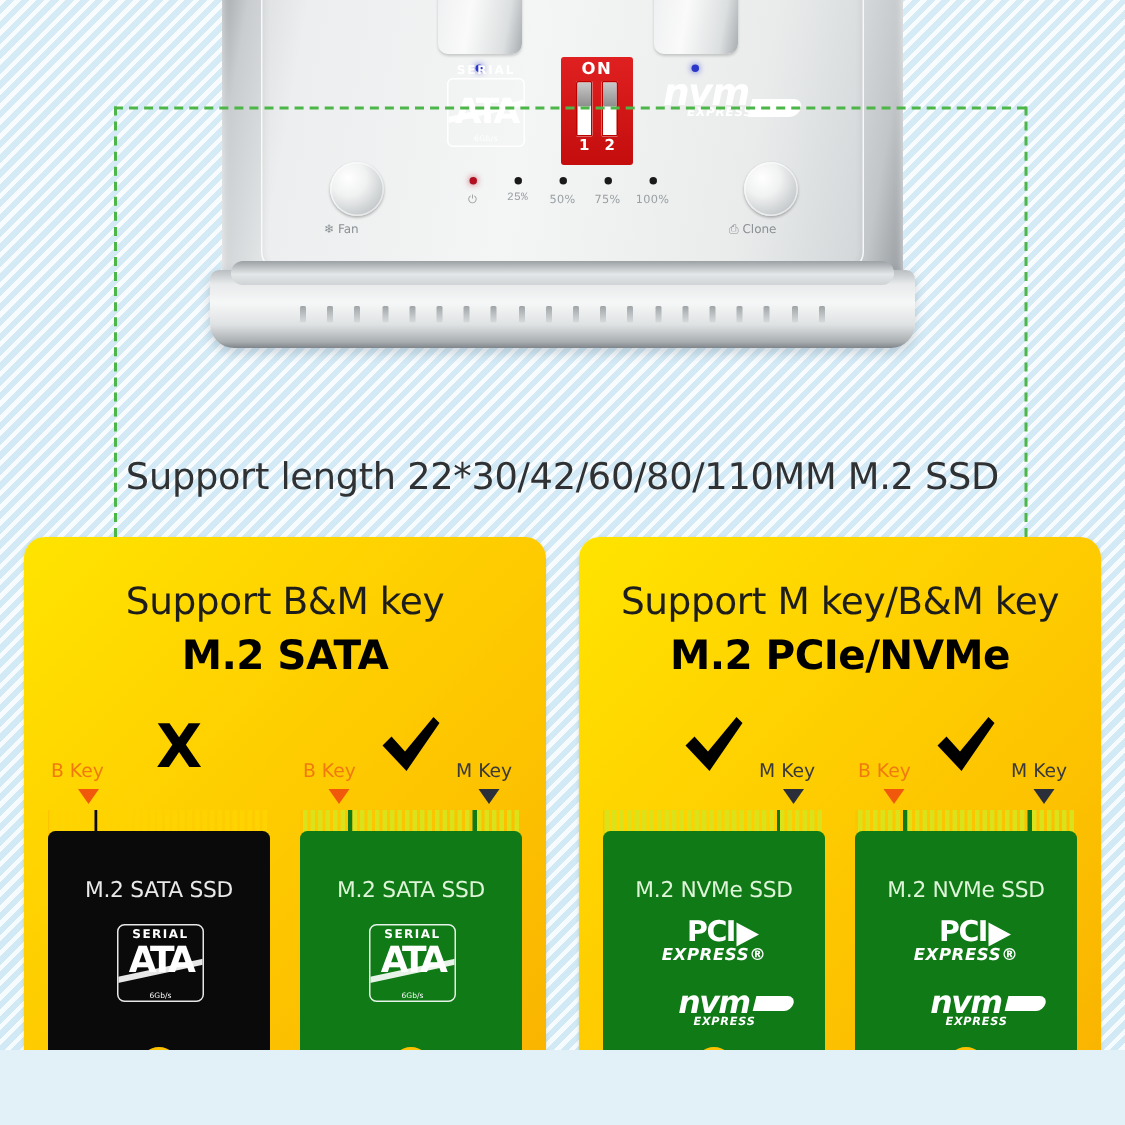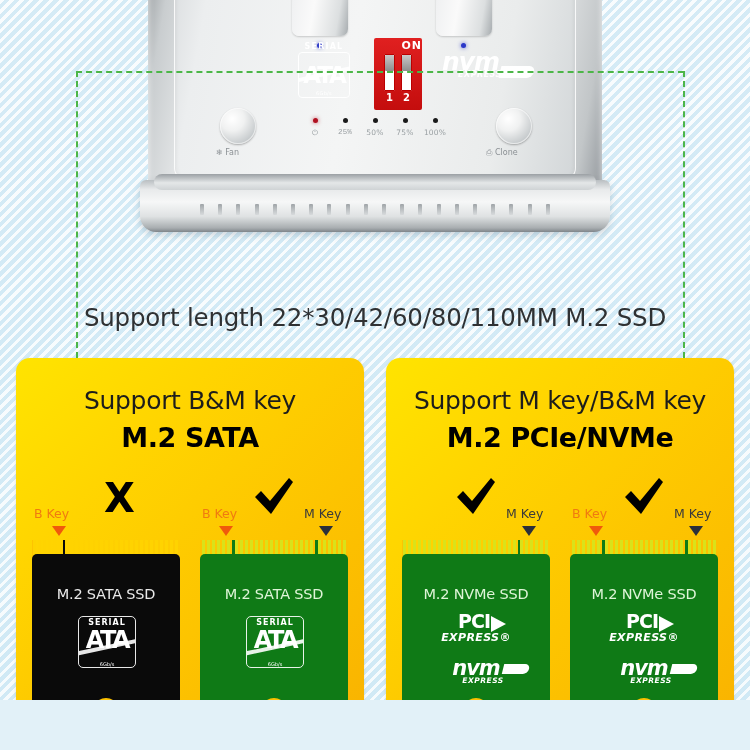--- a/index.html
+++ b/index.html
@@ -53,21 +53,21 @@
     background:linear-gradient(100deg,#b9bec1,#f0f1f2 30%,#fafafa 55%,#dcdfe0 85%,#a7acaf);
     box-shadow:0 1px 2px rgba(0,0,0,.18);
   }
   .slot-led{position:absolute;width:5px;height:5px;border-radius:50%;background:#2b37c8;box-shadow:0 0 4px rgba(43,55,200,.8);}
 
   
   .dip{
     position:absolute;left:200px;top:108px;width:48px;height:72px;
     background:linear-gradient(180deg,#e02020,#c40d0d);border-radius:2px;
   }
-  .dip-on{color:#fff;font-size:11px;font-weight:bold;text-align:right;letter-spacing:1px;line-height:13px;padding-top:1px;}
+  .dip-on{color:#fff;font-size:11px;font-weight:bold;text-align:center;letter-spacing:1px;line-height:13px;padding-top:1px;}
   .dip-rockers{display:flex;justify-content:center;gap:6px;margin-top:2px;}
   .dip-rocker{width:11px;height:37px;background:#fff;border-radius:1px;position:relative;box-shadow:inset 0 0 0 1px #b00;}
   .dip-rocker i{position:absolute;left:1px;width:9px;height:16px;background:linear-gradient(180deg,#c9c9c9,#8e8e8e);border-radius:1px;}
   .dip-rocker.up i{top:1px;}
   .dip-nums{display:flex;justify-content:center;gap:6px;color:#fff;font-size:10px;font-weight:bold;margin-top:1px;}
   .dip-nums span{width:11px;text-align:center;}
 
   
   .sata-mark{
     position:absolute;left:122px;top:112px;width:56px;height:58px;

